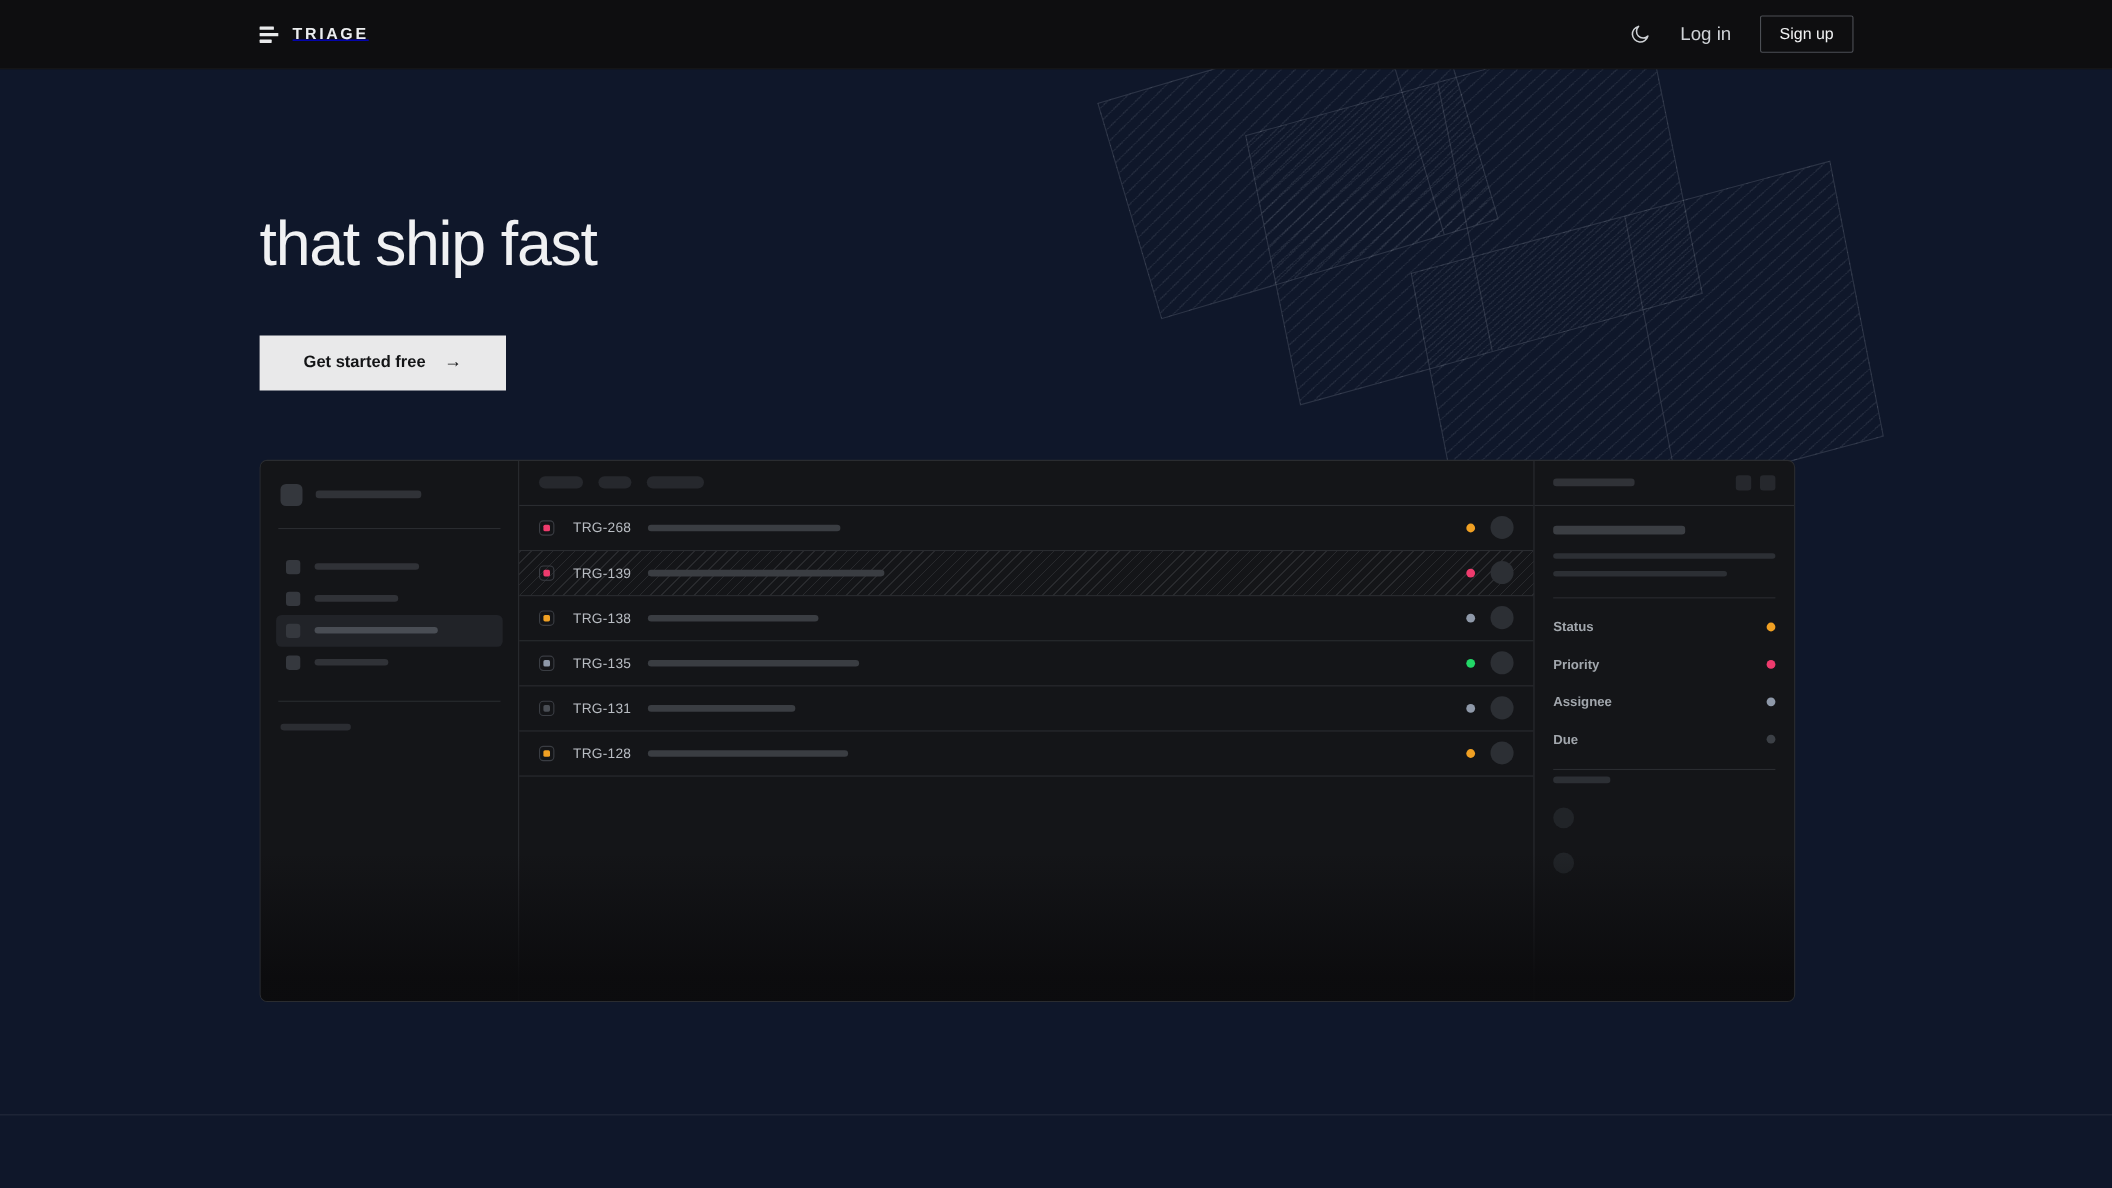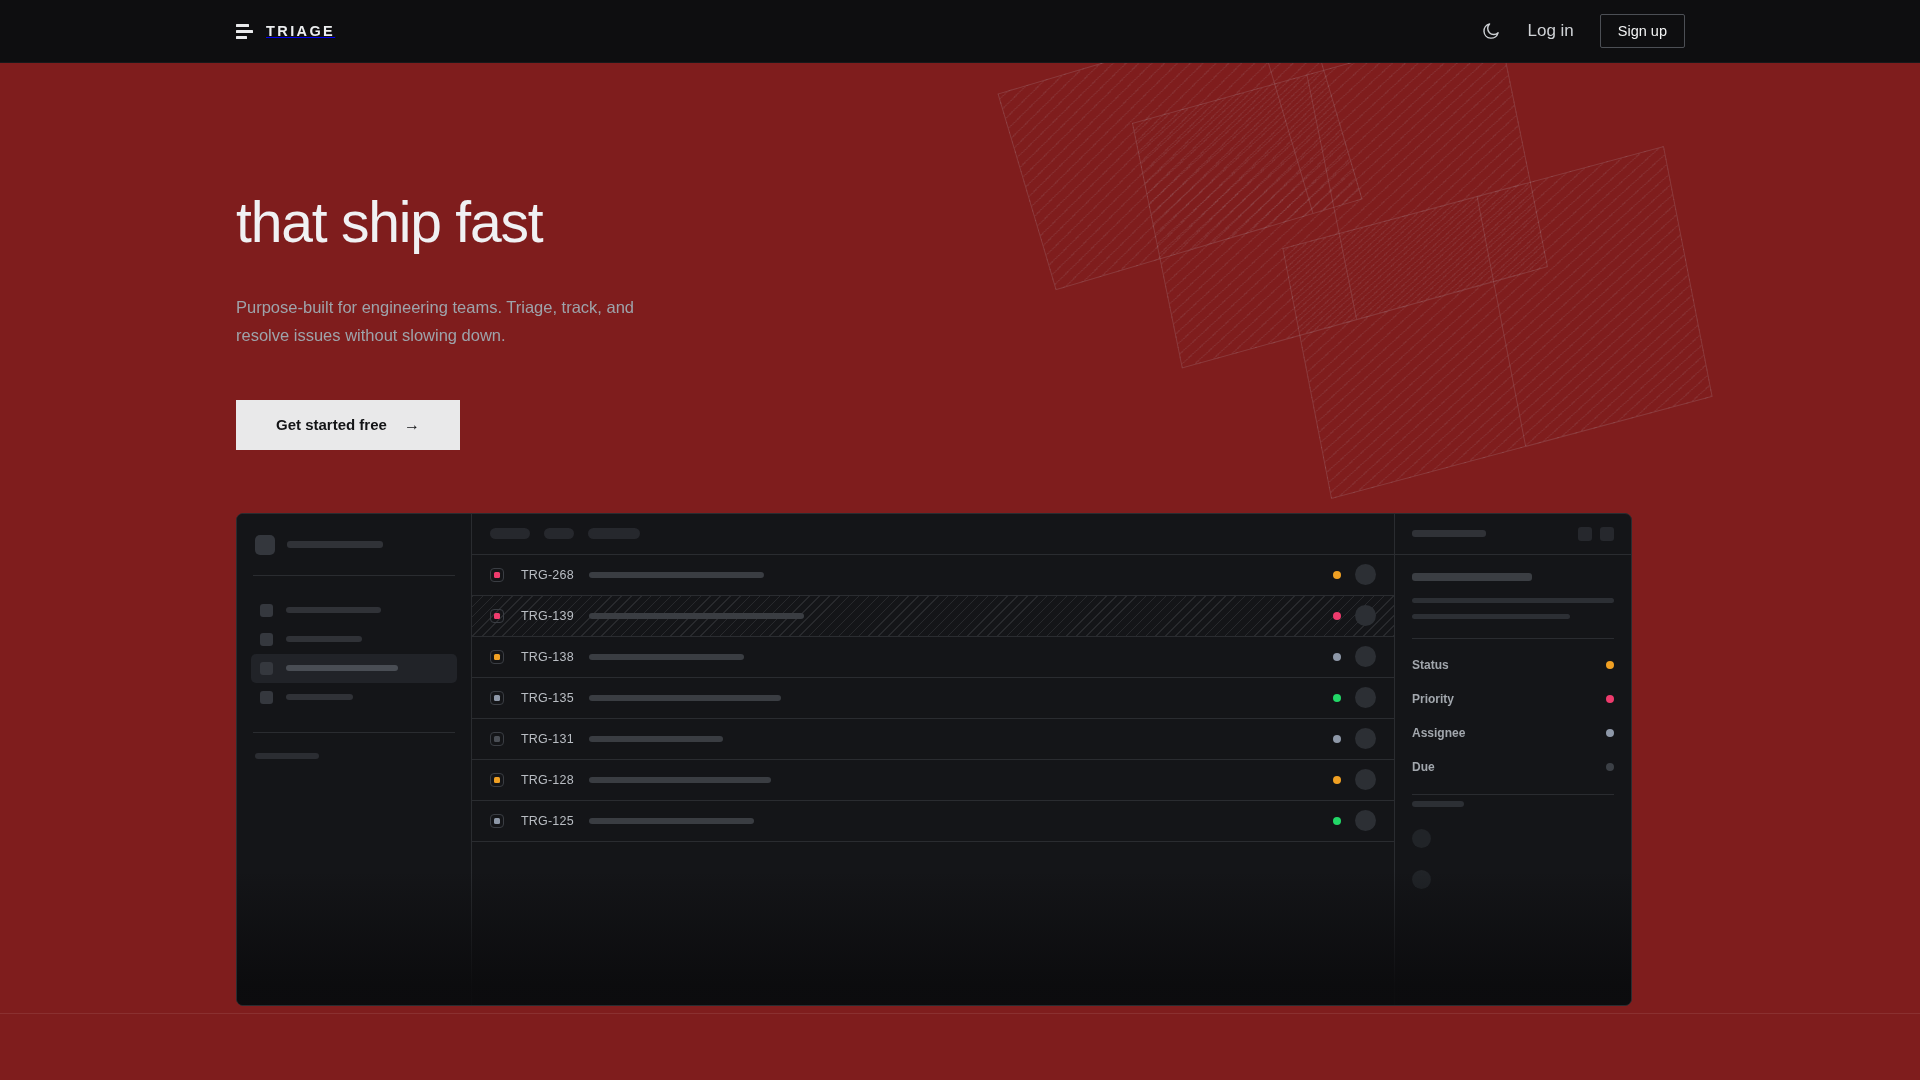--- a/index.html
+++ b/index.html
@@ -3,21 +3,21 @@
 <meta charset="utf-8">
 <title>Triage — Bug tracking for teams that ship fast</title>
 <style>
   * { margin:0; padding:0; box-sizing:border-box; }
   html, body {
     width:1920px; height:1080px;
     background:#0b0b0d;
     font-family:"Liberation Sans", sans-serif;
     overflow:hidden;
   }
-  .page { position:relative; width:1920px; height:1080px; background:#7f1d1d; }
+  .page { position:relative; width:1920px; height:1080px; background:#0f172a; }
 
   
   .deco-layer {
     position:absolute; inset:0; overflow:hidden; pointer-events:none; z-index:0;
   }
   .panel {
     position:absolute;
     border:1px solid rgba(200,205,215,0.16);
     background-image:repeating-linear-gradient(
         -28deg,
@@ -207,24 +207,20 @@
       <a class="login-link" href="#">Log in</a>
       <button class="signup-btn">Sign up</button>
     </nav>
   </header>
 
   <section class="hero">
     <h1 class="hero-title">
       <br>
       <span>that ship fast</span>
     </h1>
-    <p class="hero-sub">
-      <span>Purpose-built for engineering teams. Triage, track, and</span><br>
-      <span>resolve issues without slowing down.</span>
-    </p>
     <button class="hero-cta">
       <span>Get started free</span>
       <span class="arrow">→</span>
     </button>
   </section>
 
   <section class="mockup">
 
     <aside class="mk-sidebar">
       <div class="ws-row">
@@ -318,31 +314,20 @@
             </span>
           </div>
           <div class="issue-row">
             <span class="prio-box">
               <i style="background:#f0a023"></i>
             </span>
             <span class="issue-key">TRG-128</span>
             <span class="issue-title" style="width:182px"></span>
             <span class="issue-right">
               <span class="status-dot" style="background:#f0a023"></span>
-              <span class="row-avatar"></span>
-            </span>
-          </div>
-          <div class="issue-row">
-            <span class="prio-box">
-              <i style="background:#8e98a8"></i>
-            </span>
-            <span class="issue-key">TRG-125</span>
-            <span class="issue-title" style="width:165px"></span>
-            <span class="issue-right">
-              <span class="status-dot" style="background:#22d767"></span>
               <span class="row-avatar"></span>
             </span>
           </div>
         </div>
     </main>
 
     <aside class="mk-detail">
       <div class="detail-head">
         <span class="sk"></span>
         <span class="detail-actions">

